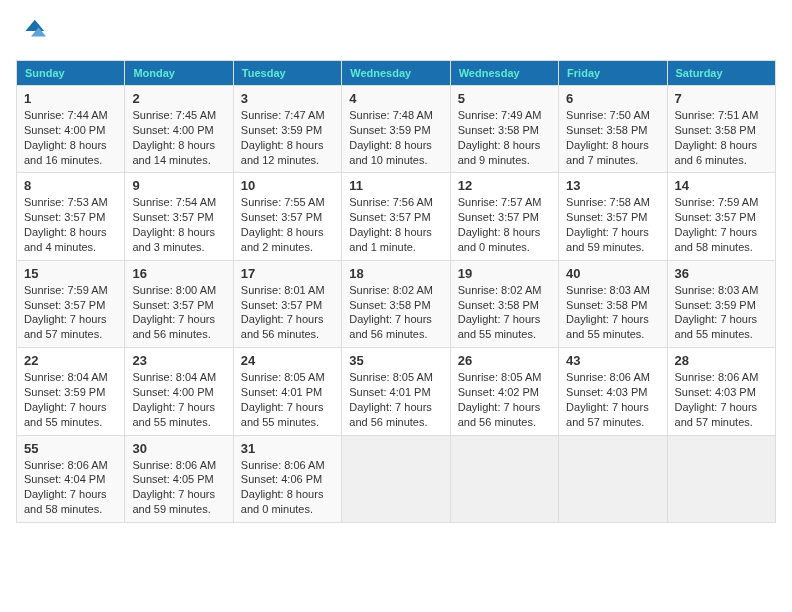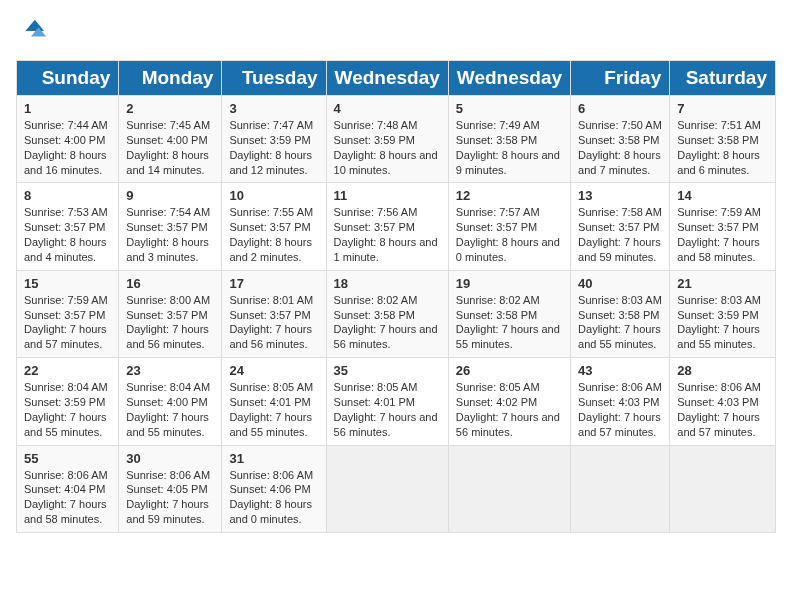--- a/index.html
+++ b/index.html
@@ -45,24 +45,24 @@
       color: #555;
       margin-top: 2px;
     }
     .calendar {
       width: 100%;
       border-collapse: collapse;
       font-size: 11px;
     }
     .calendar thead tr th {
       background-color: #1a6faf;
-      color: #ffffff;
-      font-size: 19px;
-      font-weight: bold;
-      text-align: right;
+      color: #5eead4;
+      font-size: 11px;
+      font-weight: bold;
+      text-align: left;
       padding: 6px 8px;
       border: 1px solid #ddd;
     }
     .calendar tbody tr td {
       vertical-align: top;
       padding: 5px 7px;
       border: 1px solid #ddd;
       background: #fff;
       width: calc(100% / 7);
       min-height: 70px;
@@ -203,21 +203,21 @@
         </td>
         <td>
           <span class="day-num">19</span>
           <span class="day-info">Sunrise: 8:02 AM<br>Sunset: 3:58 PM<br>Daylight: 7 hours and 55 minutes.</span>
         </td>
         <td>
           <span class="day-num">40</span>
           <span class="day-info">Sunrise: 8:03 AM<br>Sunset: 3:58 PM<br>Daylight: 7 hours and 55 minutes.</span>
         </td>
         <td>
-          <span class="day-num">21</span>
+          <span class="day-num">36</span>
           <span class="day-info">Sunrise: 8:03 AM<br>Sunset: 3:59 PM<br>Daylight: 7 hours and 55 minutes.</span>
         </td>
       </tr>
       <tr>
         <td>
           <span class="day-num">22</span>
           <span class="day-info">Sunrise: 8:04 AM<br>Sunset: 3:59 PM<br>Daylight: 7 hours and 55 minutes.</span>
         </td>
         <td>
           <span class="day-num">23</span>

